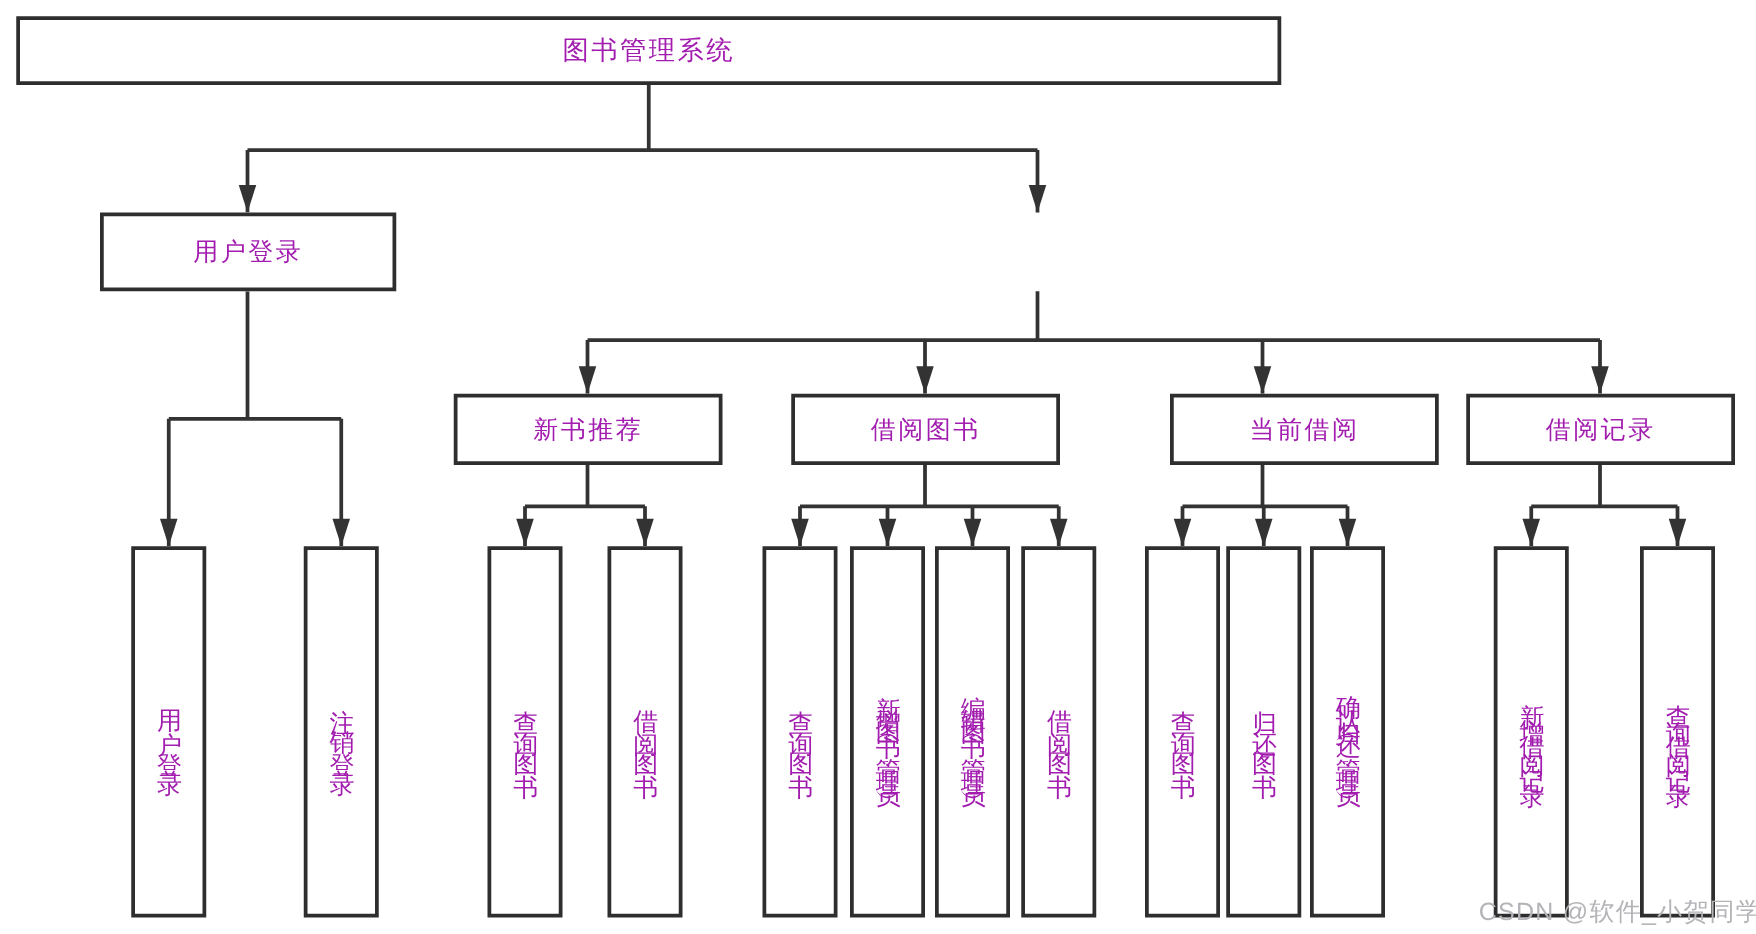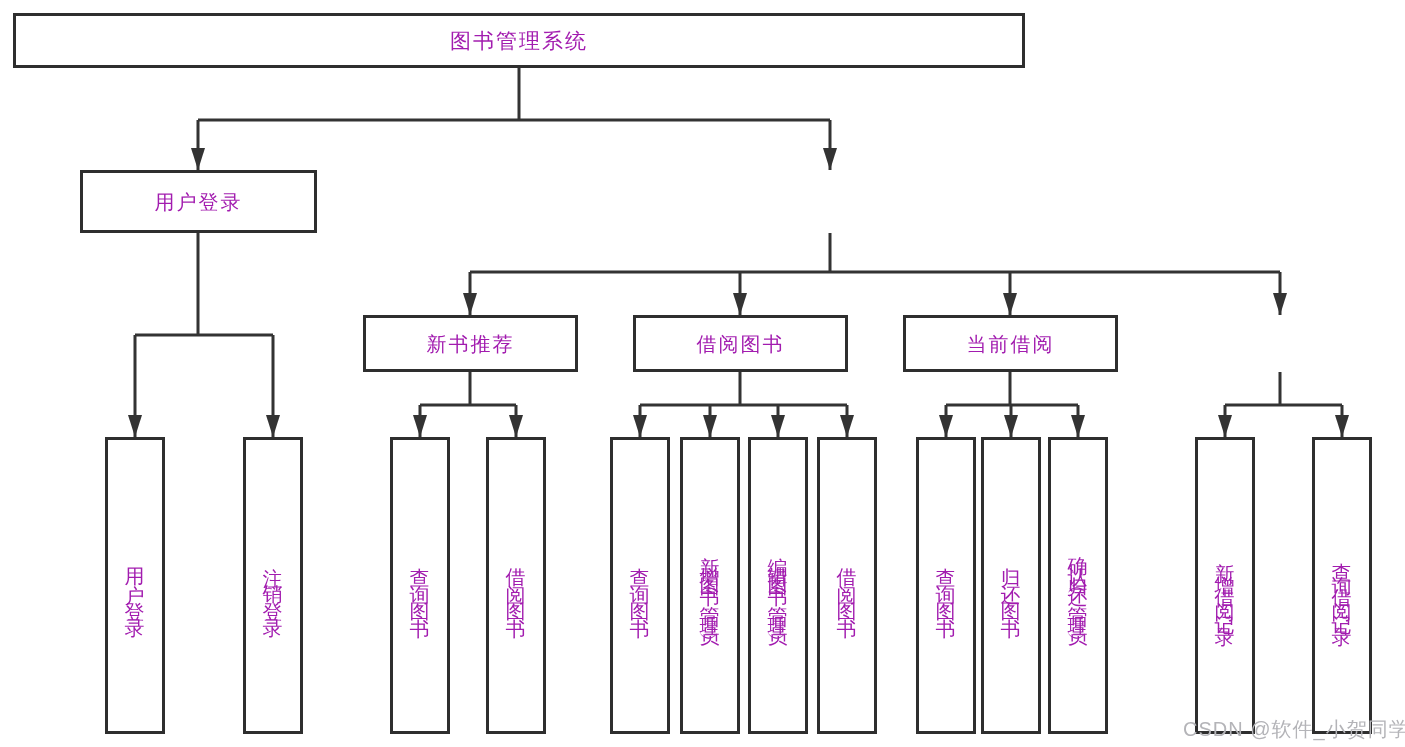--- a/index.html
+++ b/index.html
@@ -85,21 +85,22 @@
         <polygon class="conn-head" points="1335,415 1349,415 1342,437"></polygon>
       </g>
   </svg>
 
   <div class="node h-big" style="left:13px;top:13px;width:1012px;height:55px">图书管理系统</div>
 
   <div class="node h" style="left:80px;top:170px;width:237px;height:63px">用户登录</div>
 
   <div class="node h" style="left:363px;top:315px;width:215px;height:57px">新书推荐</div>
   <div class="node h" style="left:633px;top:315px;width:215px;height:57px">借阅图书</div>
-  <div class="node h" style="left:903px;top:315px;width:215px;height:57px">当前借阅</div>
+  <div class="node h" style="left:936px;top:315px;width:215px;height:57px">当前借阅</div>
+  <div class="node h" style="left:1173px;top:315px;width:215px;height:57px">借阅记录</div>
 
   <div class="node v ls4" style="left:105px;top:437px;width:60px;height:297px">用户登录</div>
   <div class="node v ls4" style="left:243px;top:437px;width:60px;height:297px">注销登录</div>
 
   <div class="node v ls4" style="left:390px;top:437px;width:60px;height:297px">查询图书</div>
   <div class="node v ls4" style="left:486px;top:437px;width:60px;height:297px">借阅图书</div>
 
   <div class="node v ls4" style="left:610px;top:437px;width:60px;height:297px">查询图书</div>
   <div class="node v ls9" style="left:680px;top:437px;width:60px;height:297px">新增图书（管理员）</div>
   <div class="node v ls9" style="left:748px;top:437px;width:60px;height:297px">编辑图书（管理员）</div>

